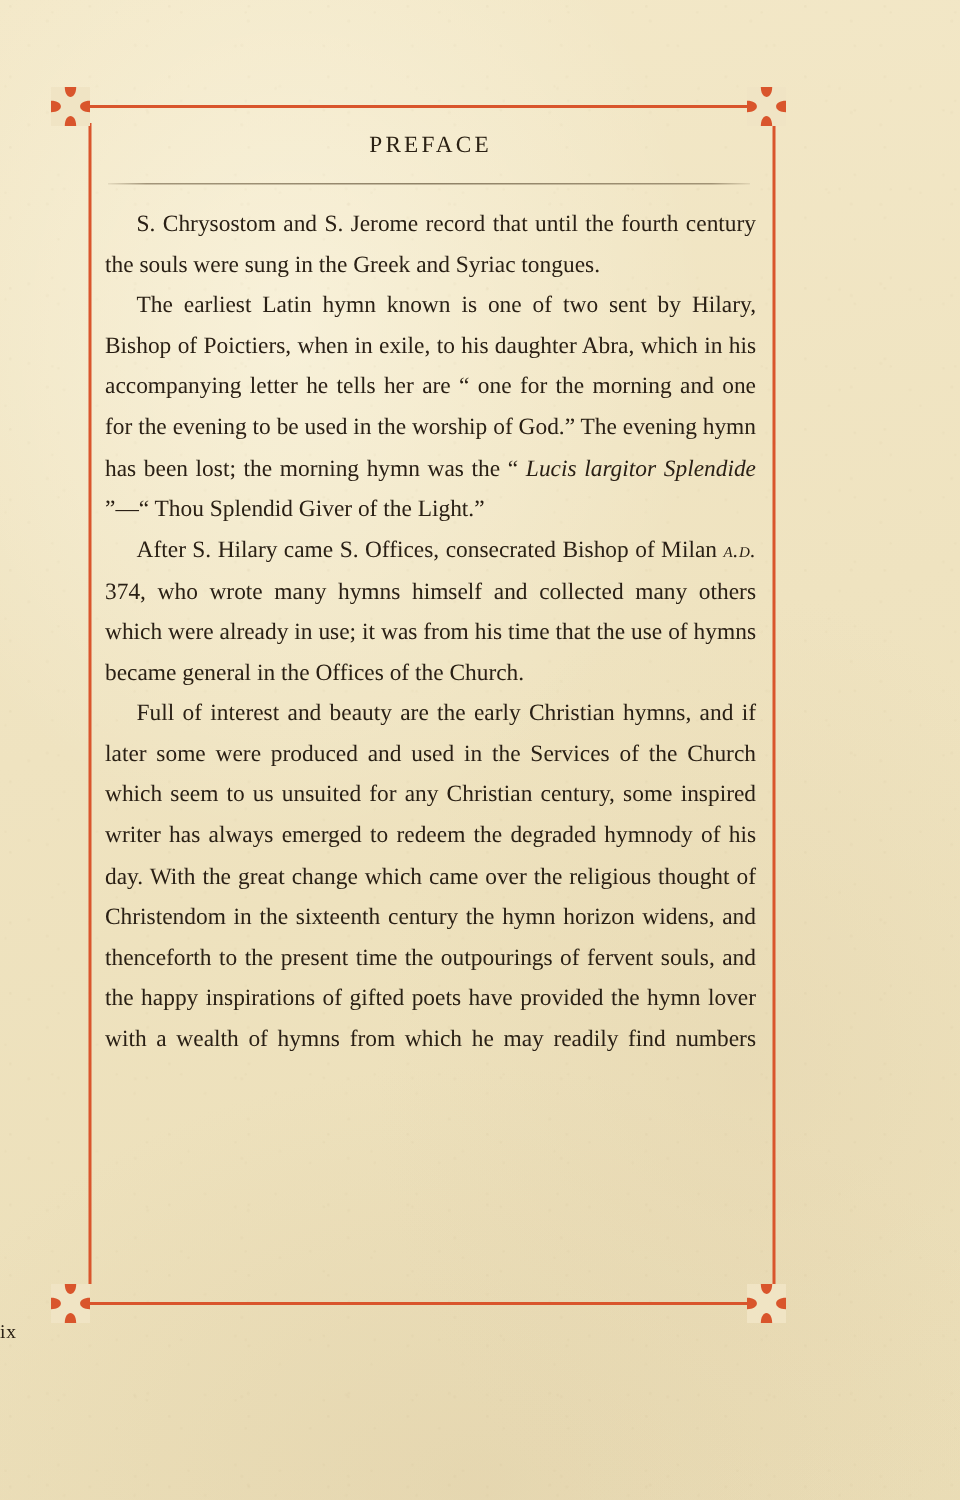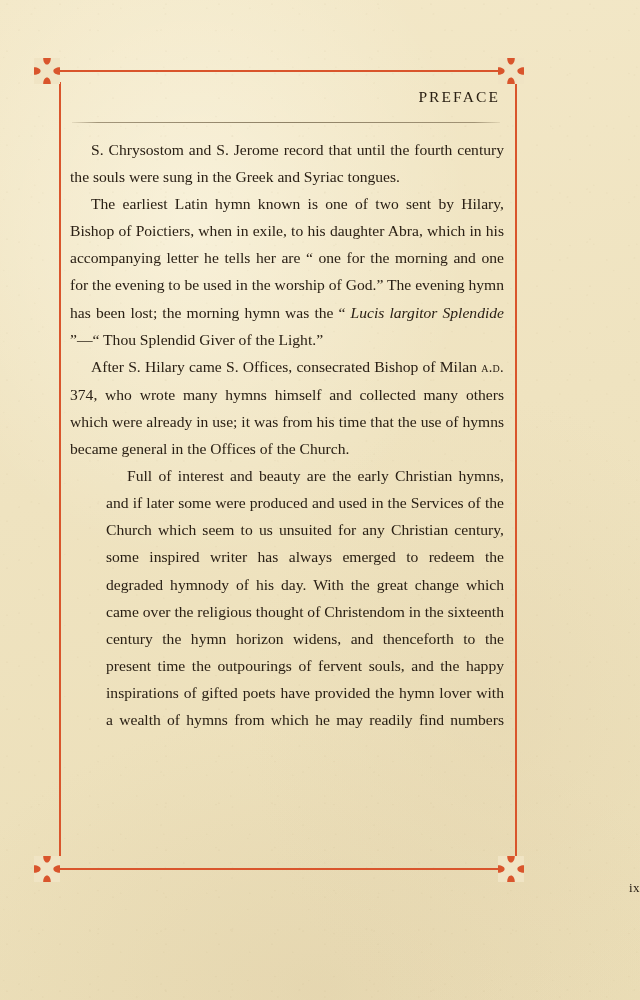--- a/index.html
+++ b/index.html
@@ -58,21 +58,21 @@
     height: 26px;
   }
   .cross svg { display: block; width: 26px; height: 26px; }
 
   
   #heading {
     position: absolute;
     left: 72px;
     top: 88px;
     width: 428px;
-    text-align: right;
+    text-align: center;
     font-size: 15.5px;
     letter-spacing: 2.1px;
     color: #2b2114;
     font-weight: 400;
     text-indent: 2.1px;
   }
   #heading-rule {
     position: absolute;
     left: 72px;
     top: 122px;
@@ -96,35 +96,36 @@
     line-height: 27.1px;
     color: #2a2015;
     text-align: justify;
     text-justify: inter-word;
   }
   #text p {
     margin: 0;
     text-indent: 1.35em;
     hyphens: none;
   }
-  #text p:last-child { text-align-last: justify; margin-left: 36px; }
+  #text p:last-child { text-align-last: justify; }
   .ital { font-style: italic; }
   .smallcap {
     font-variant: small-caps;
     font-size: 0.92em;
     letter-spacing: 0.3px;
+    font-style: italic;
   }
 
   
   #folio {
     position: absolute;
     left: 0;
     top: 880px;
     width: 640px;
-    text-align: right;
+    text-align: left;
     font-size: 13px;
     color: #2a2015;
     letter-spacing: 0.5px;
   }
 </style>
 </head>
 <body>
 
 <div id="page">
 

